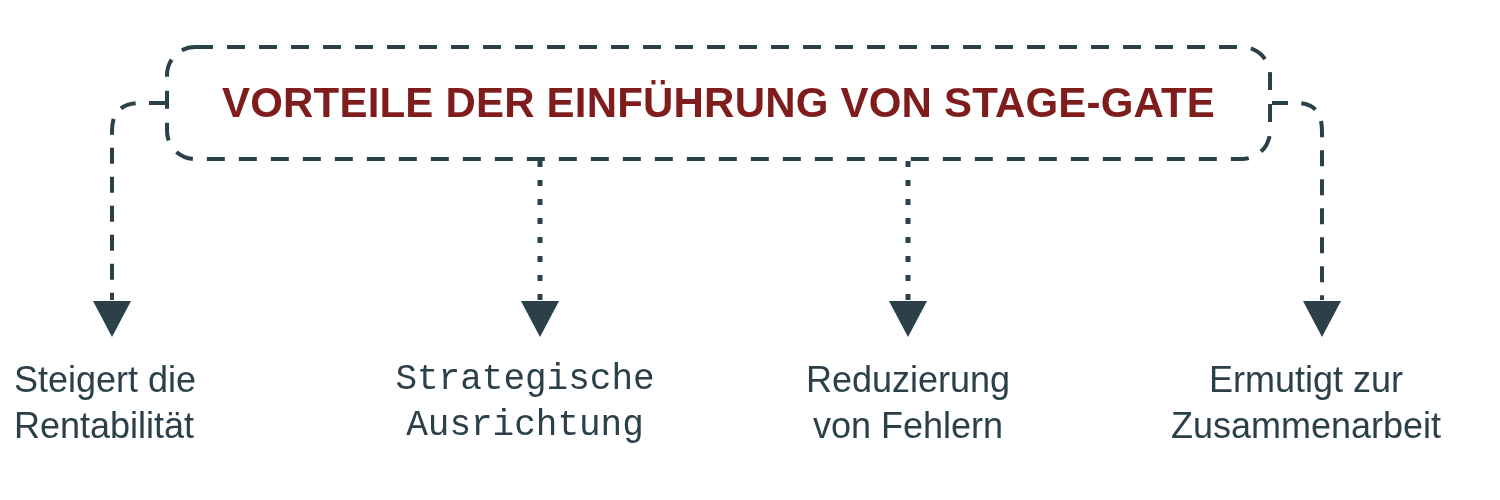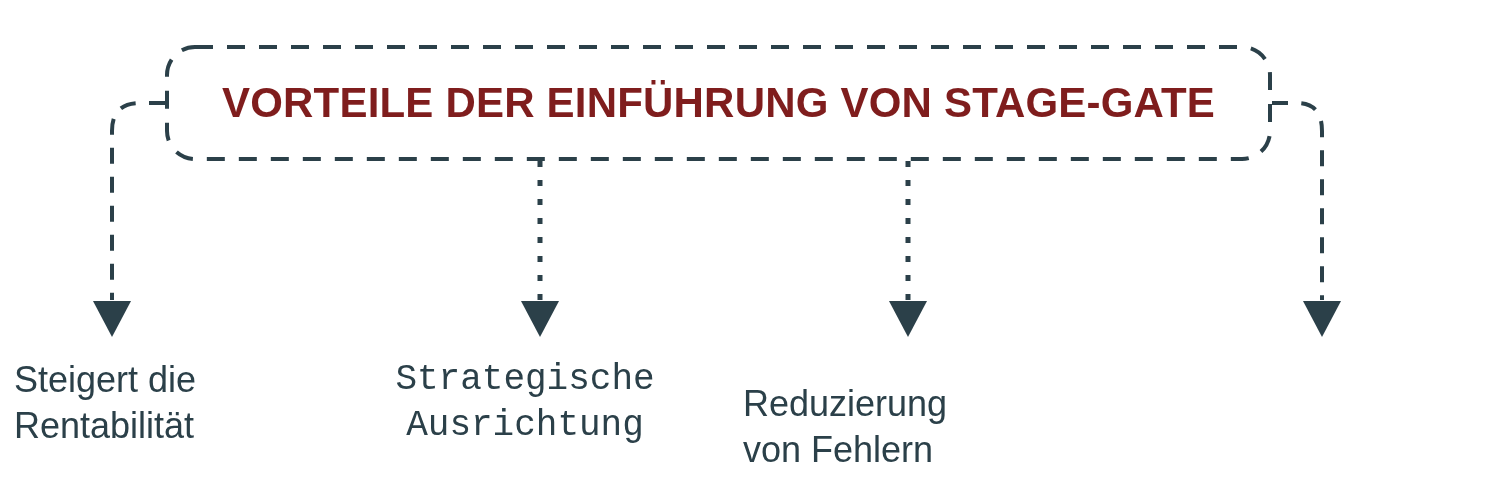--- a/index.html
+++ b/index.html
@@ -64,22 +64,21 @@
   }
   #benefit-label-1 {
     left: 360px;
     width: 330px;
     text-align: center;
     font-family: Liberation Mono, monospace;
   }
   #benefit-label-2 {
     left: 743px;
     width: 330px;
-    text-align: left;
-    margin-top: 24px;
+    text-align: center;
   }
   #benefit-label-3 {
     left: 1112px;
     width: 388px;
     text-align: center;
   }
 </style>
 </head>
 <body>
 
@@ -108,14 +107,16 @@
 
   <div class="benefit-label" id="benefit-label-0">Steigert die
 Rentabilität</div>
 
   <div class="benefit-label" id="benefit-label-1">Strategische
 Ausrichtung</div>
 
   <div class="benefit-label" id="benefit-label-2">Reduzierung
 von Fehlern</div>
 
+  <div class="benefit-label" id="benefit-label-3">Ermutigt zur
+Zusammenarbeit</div>
 
 </div>
 
 </body></html>

